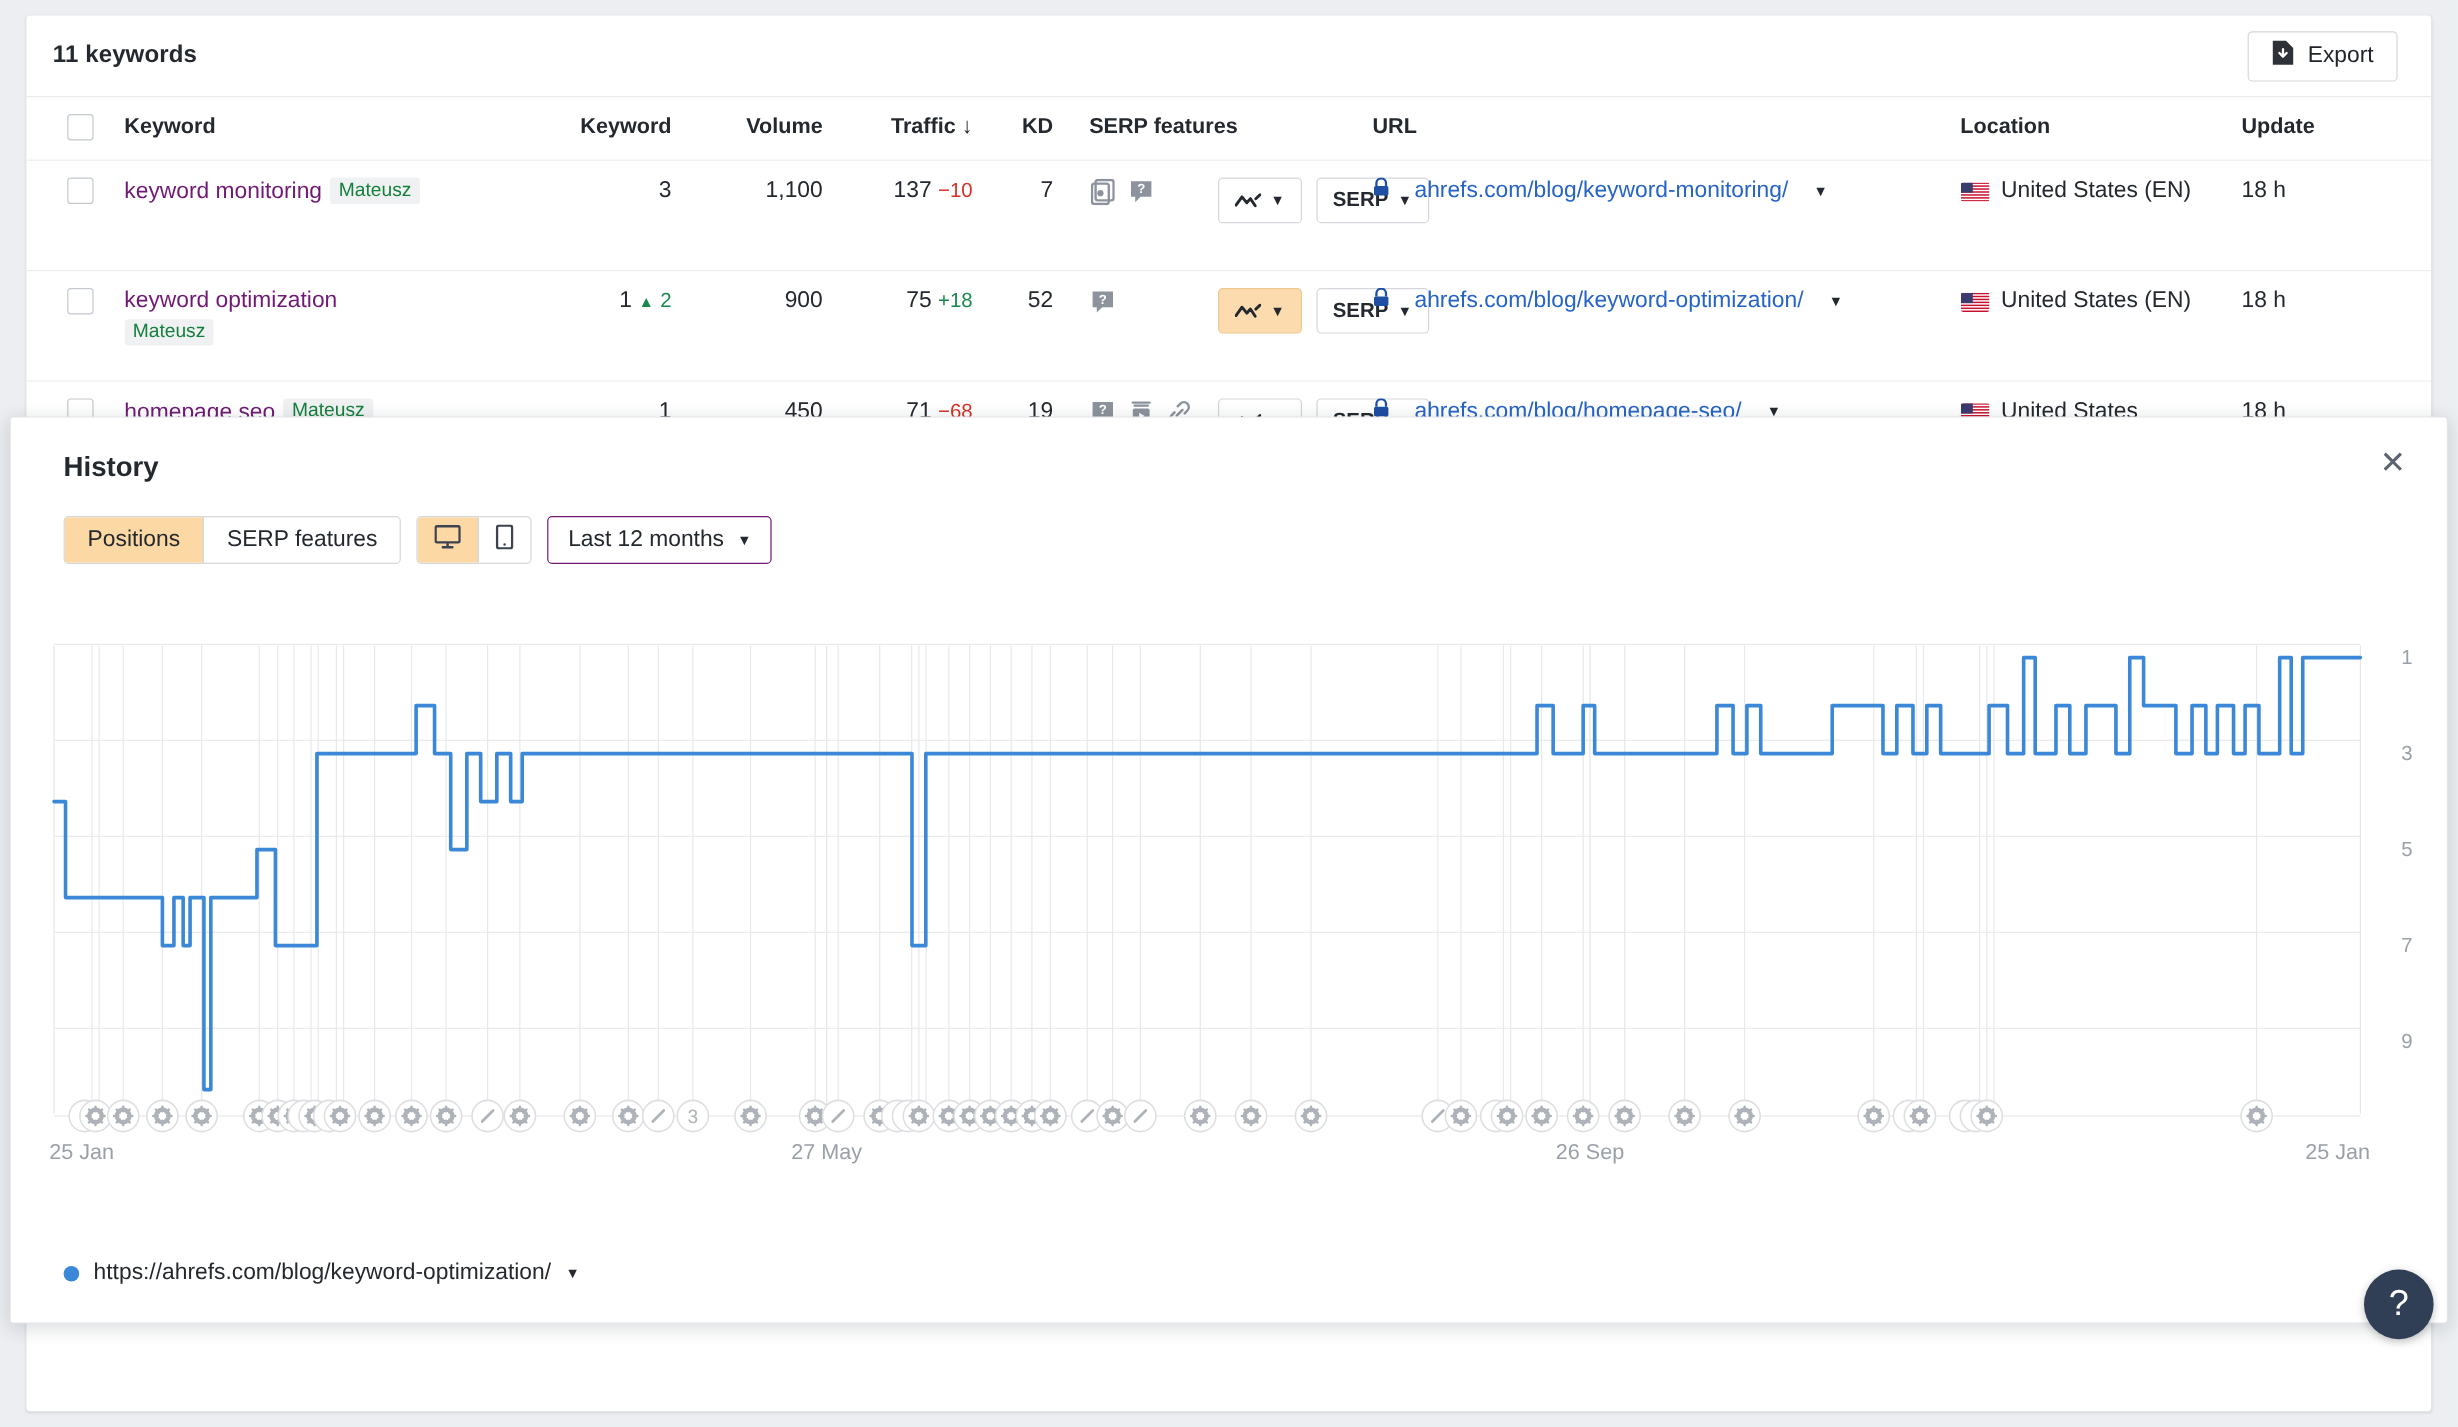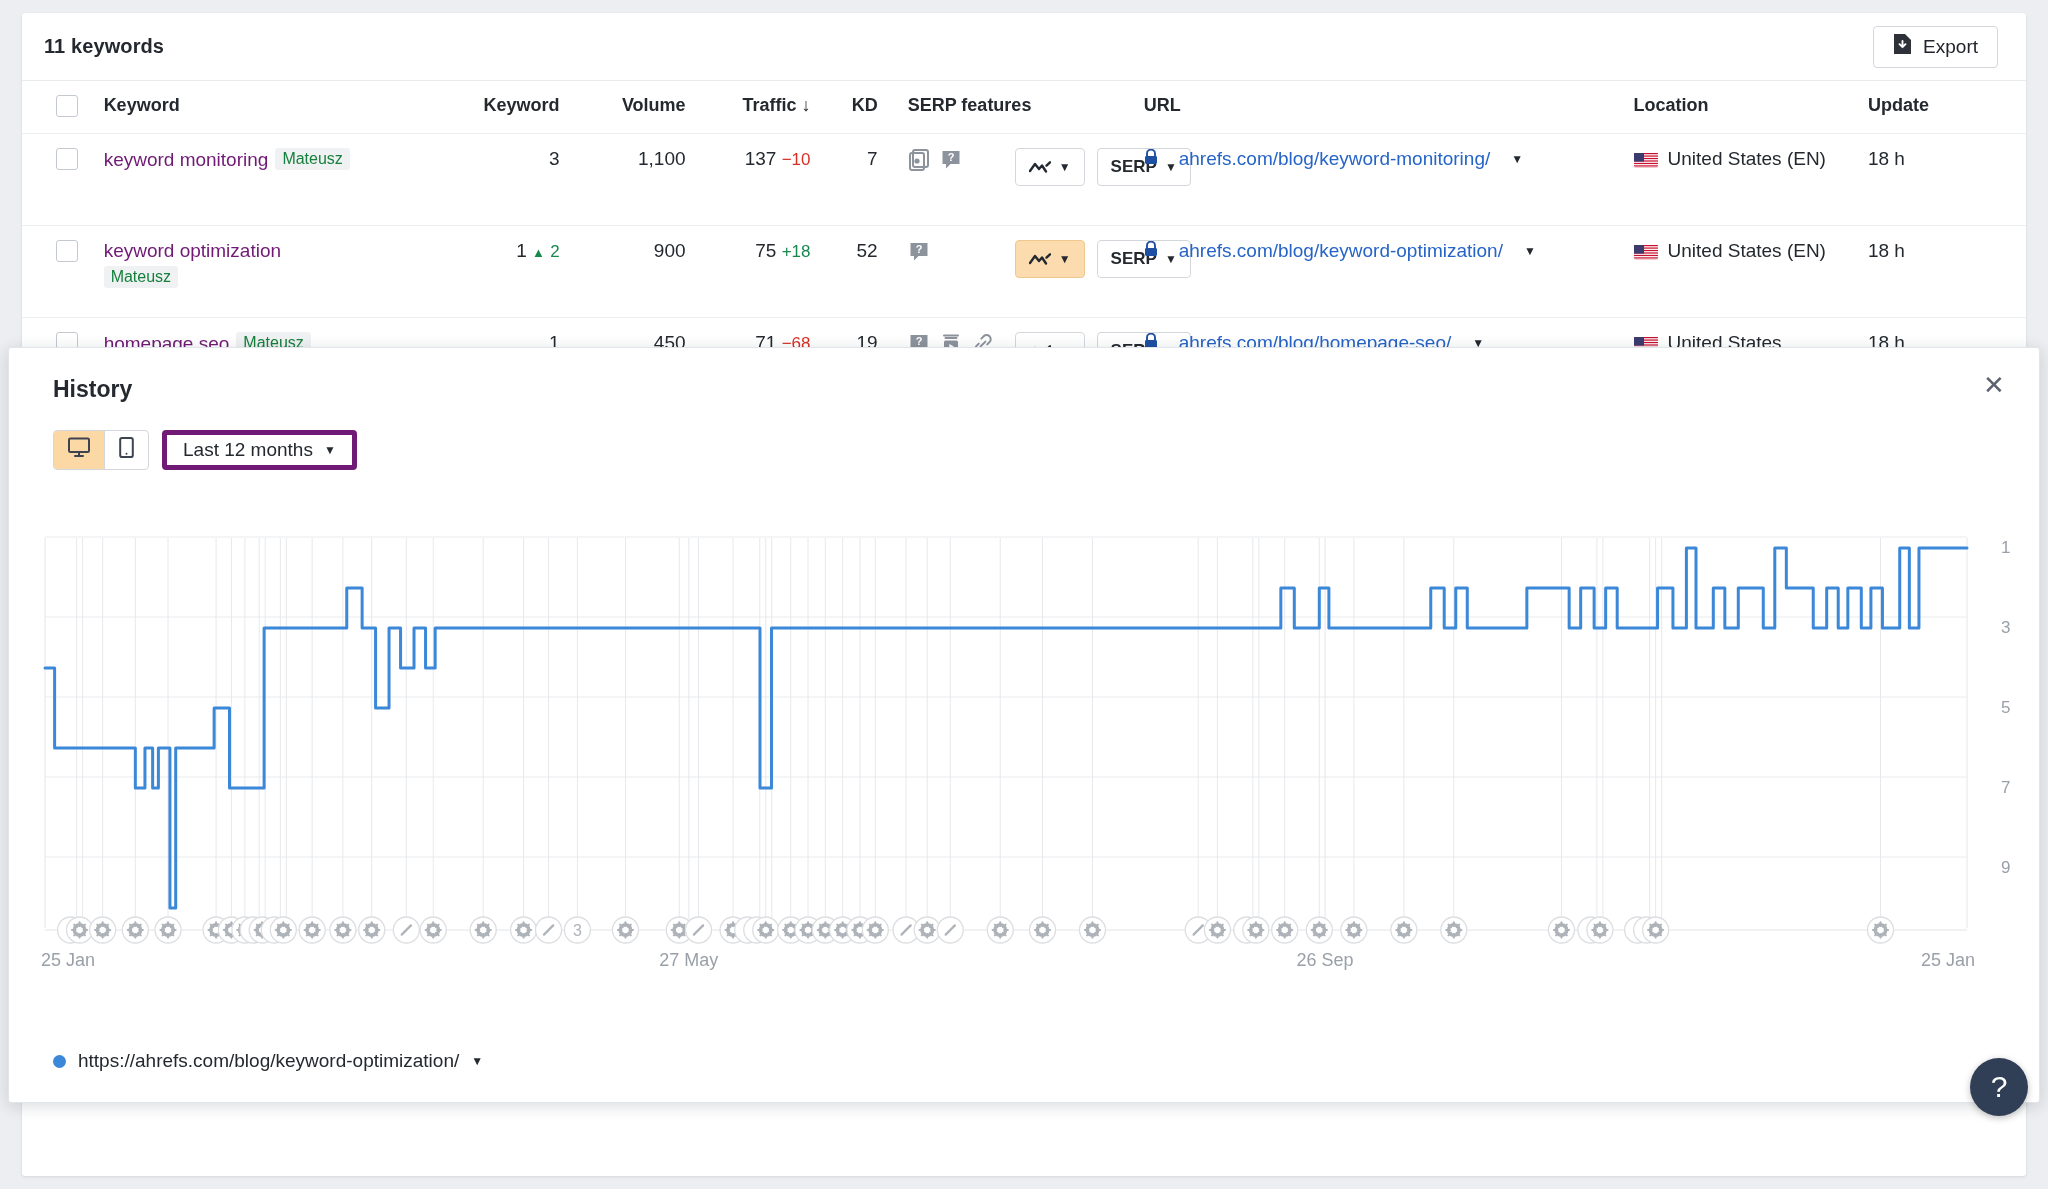--- a/index.html
+++ b/index.html
@@ -125,21 +125,21 @@
   .seg > div {
     display: flex; align-items: center; justify-content: center;
     padding: 0 19px; font-size: 19px; color: #24292f; cursor: pointer;
     border-right: 1px solid #d3d7dc;
   }
   .seg > div:last-child { border-right: none; }
   .seg > div.on { background: #fcd8a5; }
   .seg.icons > div { padding: 0 14px; }
   .dd {
     height: 40px; display: flex; align-items: center; gap: 11px;
-    padding: 0 16px; border: 5px solid #701a75; border-radius: 4px;
+    padding: 0 16px; border: 1px solid #701a75; border-radius: 4px;
     background: #fff; font-size: 19px; color: #24292f; cursor: pointer;
   }
 
   
   .chart-wrap { position: absolute; left: 0; top: 160px; width: 2032px; height: 520px; }
   .chart-svg  { display: block; }
   .legend {
     position: absolute; left: 44px; top: 702px;
     display: flex; align-items: center; gap: 12px;
     font-size: 19px; color: #24292f;
@@ -407,20 +407,24 @@
         </tbody>
     </table>
   </div>
 
   <div class="history">
 
     <div class="hist-title">History</div>
     <div class="hist-close">✕</div>
 
     <div class="hist-controls">
+      <div class="seg">
+        <div class="on">Positions</div>
+        <div>SERP features</div>
+      </div>
 
       <div class="seg icons">
         <div class="on">
           <span>
             <svg width="22" height="21" viewBox="0 0 22 21">
               <rect x="1" y="1.5" width="20" height="13.5" rx="1.3" fill="none" stroke="#3d4450" stroke-width="2"></rect>
               <path d="M11 15.5v3M7 19h8" stroke="#3d4450" stroke-width="2" stroke-linecap="round"></path>
             </svg>
           </span>
         </div>

